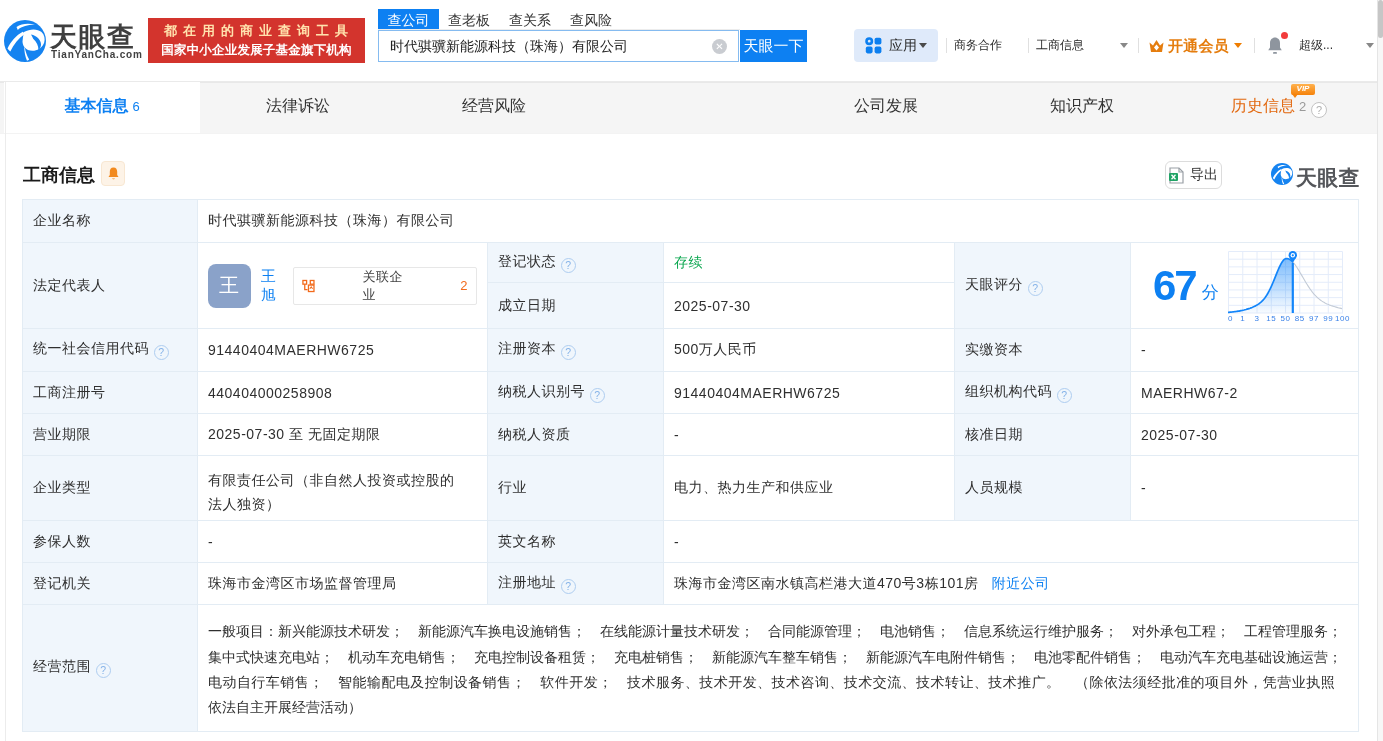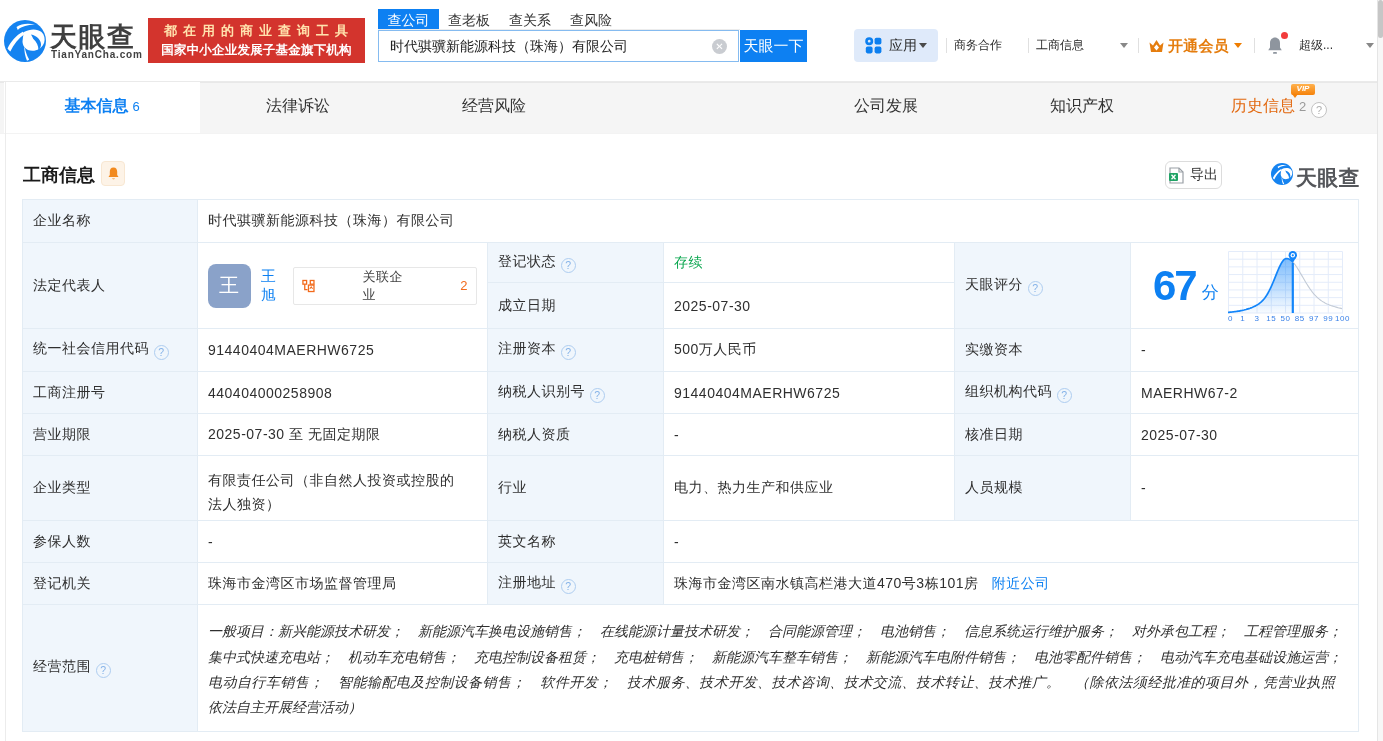--- a/index.html
+++ b/index.html
@@ -83,21 +83,21 @@
     display:flex; align-items:center; justify-content:center; }
   .lpname { font-size:15px; margin-left:10px; }
   .reltag { margin-left:2px; height:23px; border:1px solid #e7e7e7; border-radius:2px; background:#fff;
     display:inline-flex; align-items:center; padding:18px 8px;gap:44px; }
   .reltag .t { font-size:13px; color:#424242; margin:0 4px; }
   .reltag .n { font-size:13px; color:#f26a1b; }
 
   .scorecell { display:flex; align-items:center; }
   .score-num { font-size:42px; font-weight:bold; color:#0d80f2; letter-spacing:-2px; margin-left:12px; }
   .score-fen { font-size:17px; color:#0d80f2; margin:14px 0 0 6px; }
-  table.info td.opscope { line-height:25.4px; padding:14px 10px 10px 10px; letter-spacing:0;font-style:italic; }
+  table.info td.opscope { line-height:25.4px; padding:14px 10px 10px 10px; letter-spacing:0; }
 </style>
 </head>
 <body>
 <div id="page">
 
   <svg class="abs" style="left:4px;top:20px" width="42" height="42" viewBox="0 0 42 42">
     <circle cx="21" cy="21" r="21" fill="#1583f0"></circle>
     <path d="M12.5 7 C17.5 3.4 25 2.8 31 4.8 C25.5 4.5 18 5.9 13.8 9.9 Z" fill="#fff"></path>
     <path d="M3.5 28.5 C7 21 12.2 15.3 18.8 11.7 C19.6 12.3 20.3 13.1 20.8 14 C14.5 18.3 9.5 24.5 6.3 31.5 C5.2 30.6 4.2 29.6 3.5 28.5 Z" fill="#fff"></path>
     <path d="M20 12 C26 8.5 33.5 8.5 37.5 12 C40.5 14.8 41.3 19 40.2 22.5 C38.8 26.8 35 30 30.2 30.7 C26.2 31.2 22.6 29.8 20.5 27.2 C19.2 25.6 18.6 23.6 18.5 21.5 C18.7 18.2 19.2 15 20 12 Z" fill="#fff"></path>

